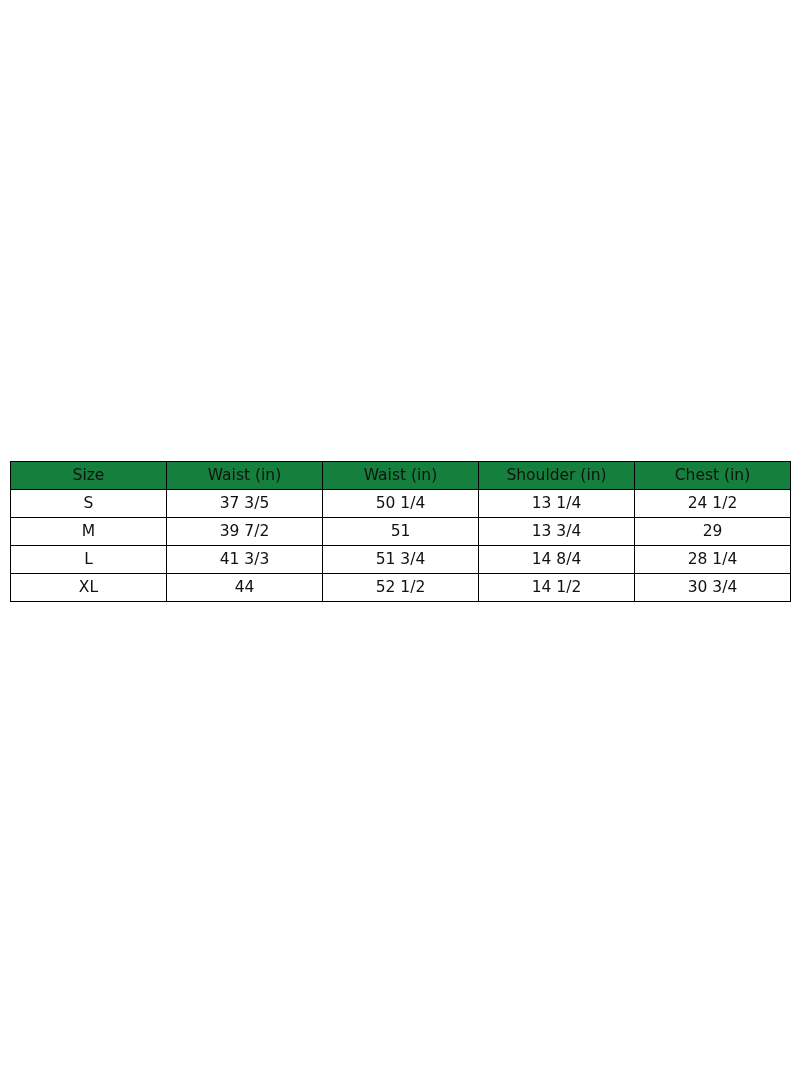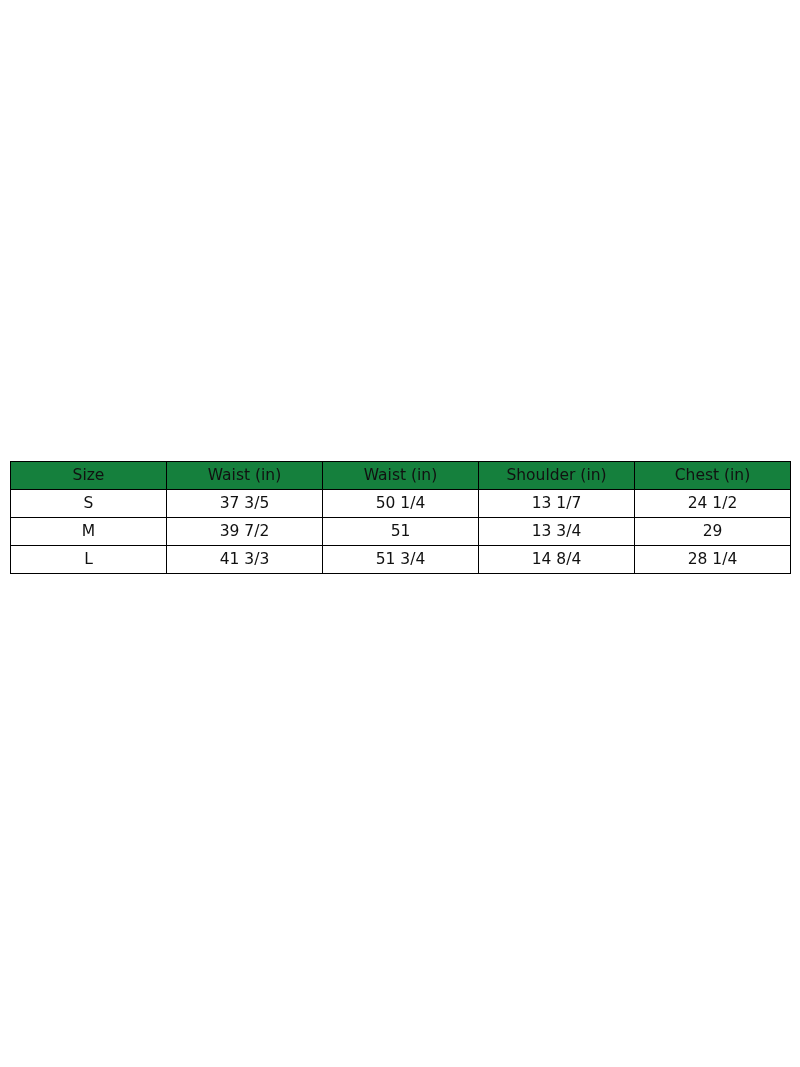--- a/index.html
+++ b/index.html
@@ -69,32 +69,39 @@
         <th>Waist (in)</th>
         <th>Shoulder (in)</th>
         <th>Chest (in)</th>
       </tr>
     </thead>
     <tbody>
       <tr>
         <td>S</td>
         <td>37 3/5</td>
         <td>50 1/4</td>
-        <td>13 1/7</td>
+        <td>13 1/4</td>
         <td>24 1/2</td>
       </tr>
       <tr>
         <td>M</td>
         <td>39 7/2</td>
         <td>51</td>
         <td>13 3/4</td>
         <td>29</td>
       </tr>
       <tr>
         <td>L</td>
         <td>41 3/3</td>
         <td>51 3/4</td>
         <td>14 8/4</td>
         <td>28 1/4</td>
       </tr>
+      <tr>
+        <td>XL</td>
+        <td>44</td>
+        <td>52 1/2</td>
+        <td>14 1/2</td>
+        <td>30 3/4</td>
+      </tr>
     </tbody>
   </table>
 </div>
 
 </body></html>

